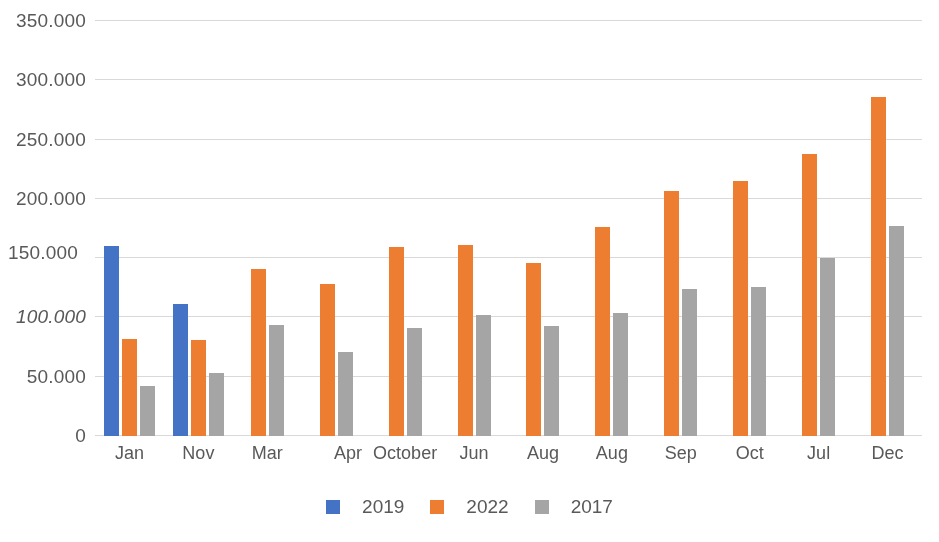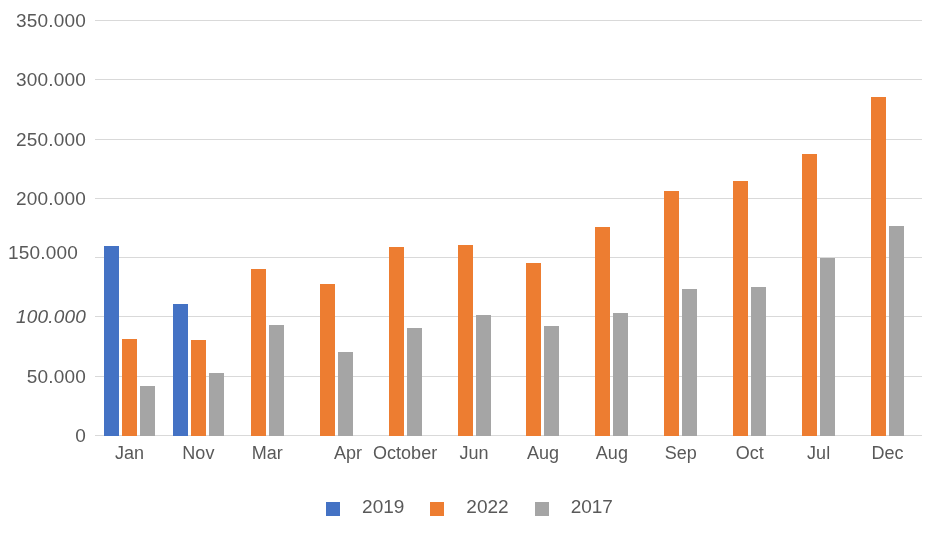--- a/index.html
+++ b/index.html
@@ -110,21 +110,21 @@
     left: 0;
     right: 0;
     top: 497px;
     display: flex;
     justify-content: center;
     align-items: center;
     gap: 26px;
   }
   .legend-item {
     display: flex;
-    align-items: flex-end;
+    align-items: center;
     gap: 22px;
   }
   .legend-swatch {
     width: 14px;
     height: 14px;
     display: inline-block;
   }
   .legend-label {
     font-size: 19px;
     color: #595959;

